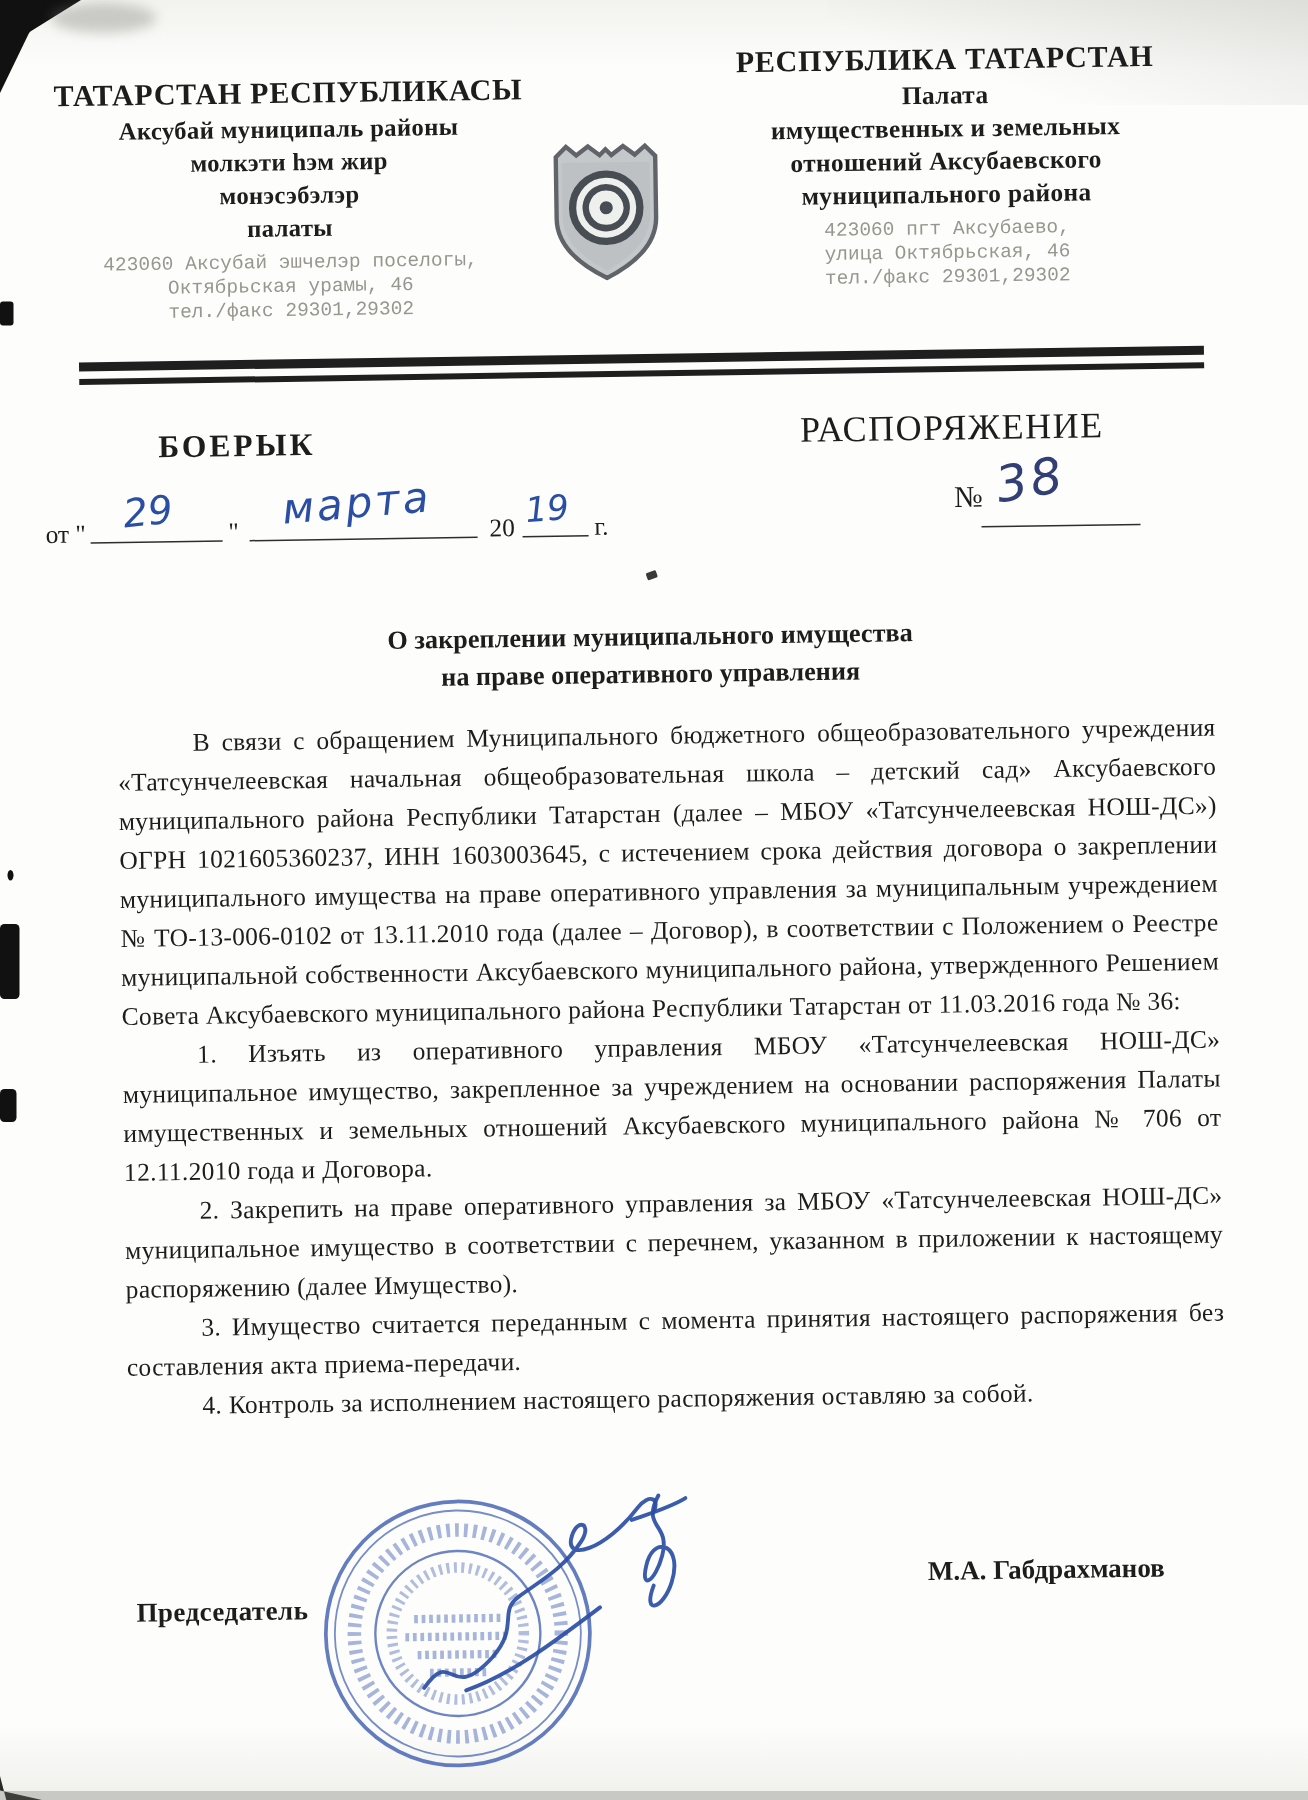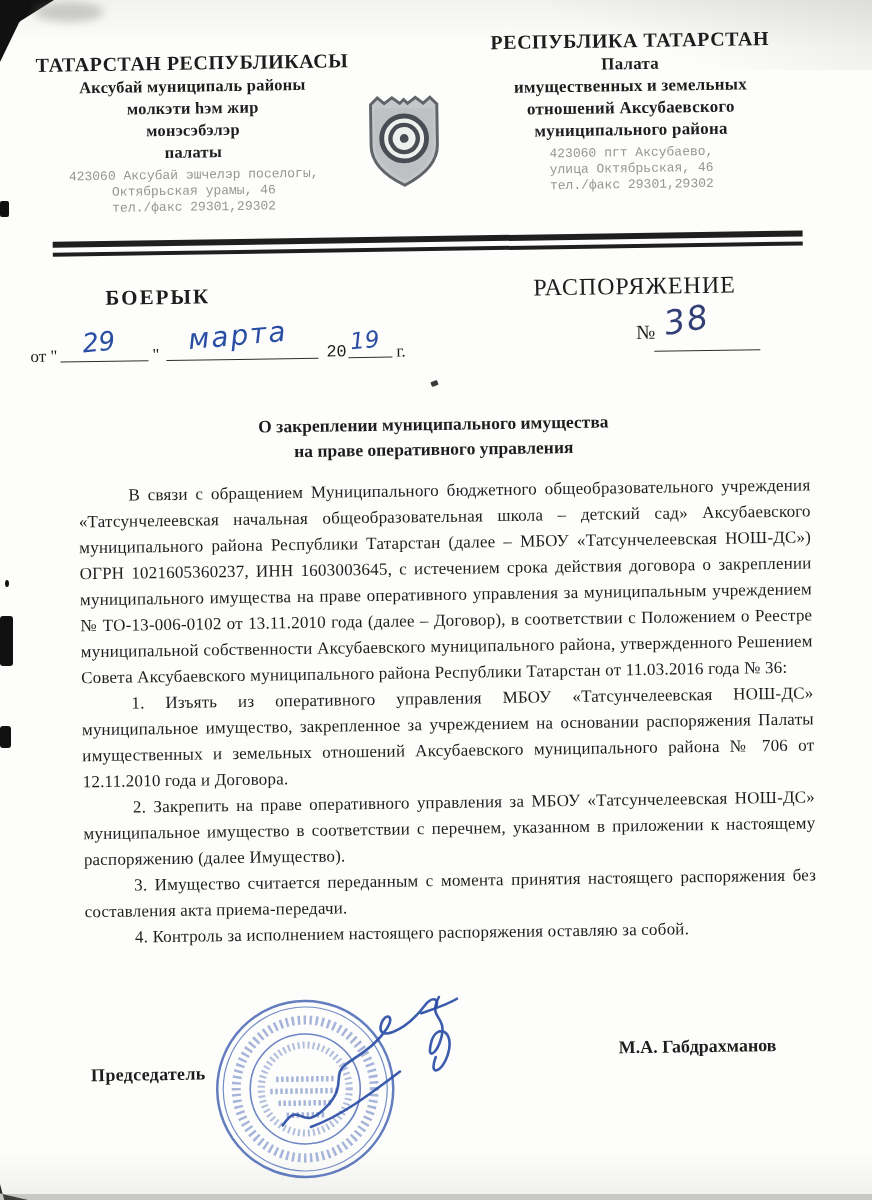--- a/index.html
+++ b/index.html
@@ -43,21 +43,21 @@
   .num-label{position:absolute;left:640px;top:324px;font-size:20px;}
   .num-value{position:absolute;left:668px;top:304px;}
   .num-line{position:absolute;left:658px;top:354px;width:106px;border-top:1.5px solid #2e2e2e;}
   
   .dt{position:absolute;font-size:17px;}
   .dt-prefix{left:34px;top:341px;}
   .blank{position:absolute;top:356px;border-bottom:1.5px solid #2e2e2e;}
   .blank1{left:64px;width:88px;}
   .dt-quote{left:156px;top:341px;}
   .blank2{left:170px;width:152px;}
-  .dt-year{left:330px;top:341px;font-family:Liberation Mono, monospace;}
+  .dt-year{left:330px;top:341px;}
   .blank3{left:352px;width:44px;}
   .dt-suffix{left:400px;top:341px;}
   
   .hand{font-family:"DejaVu Sans",sans-serif;font-style:italic;color:#2b4ea5;}
   .hand-day{position:absolute;left:86px;top:322px;font-size:26px;transform:rotate(-5deg);}
   .hand-month{position:absolute;left:192px;top:316px;font-size:28px;letter-spacing:2px;transform:rotate(-4deg);}
   .hand-year{position:absolute;left:354px;top:326px;font-size:23px;transform:rotate(-4deg);}
   .hand-num{font-size:33px;color:#323f74;display:inline-block;transform:rotate(-9deg);letter-spacing:2px;}
   
   .title{position:absolute;left:0;top:412px;width:872px;text-align:center;font-weight:bold;font-size:17.5px;line-height:25px;}

